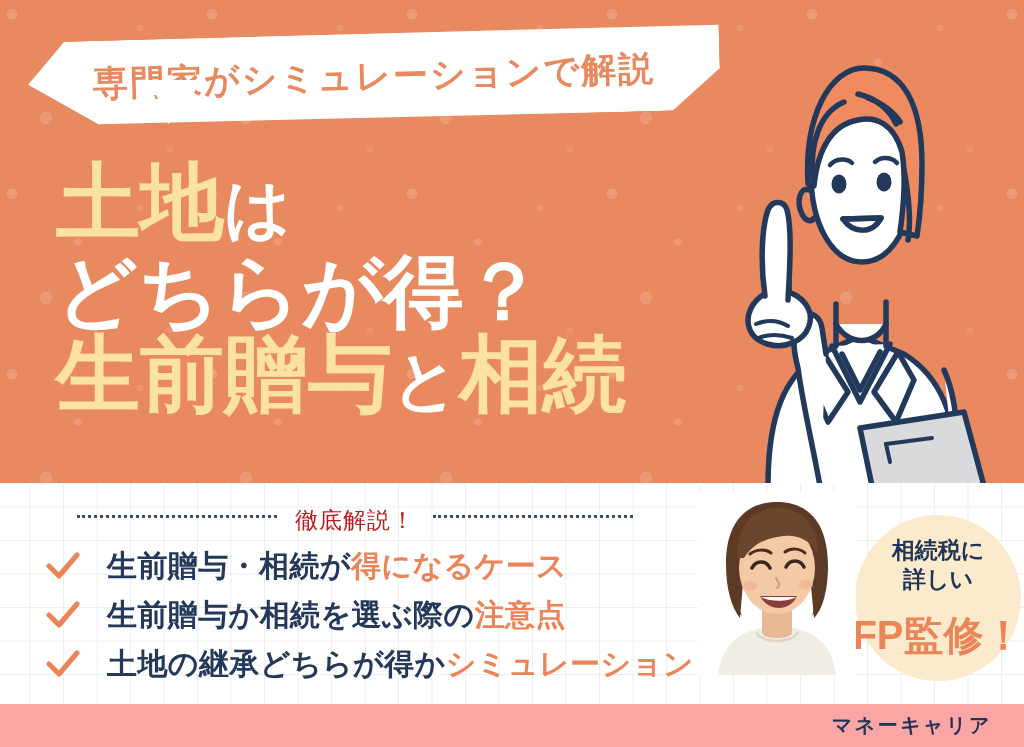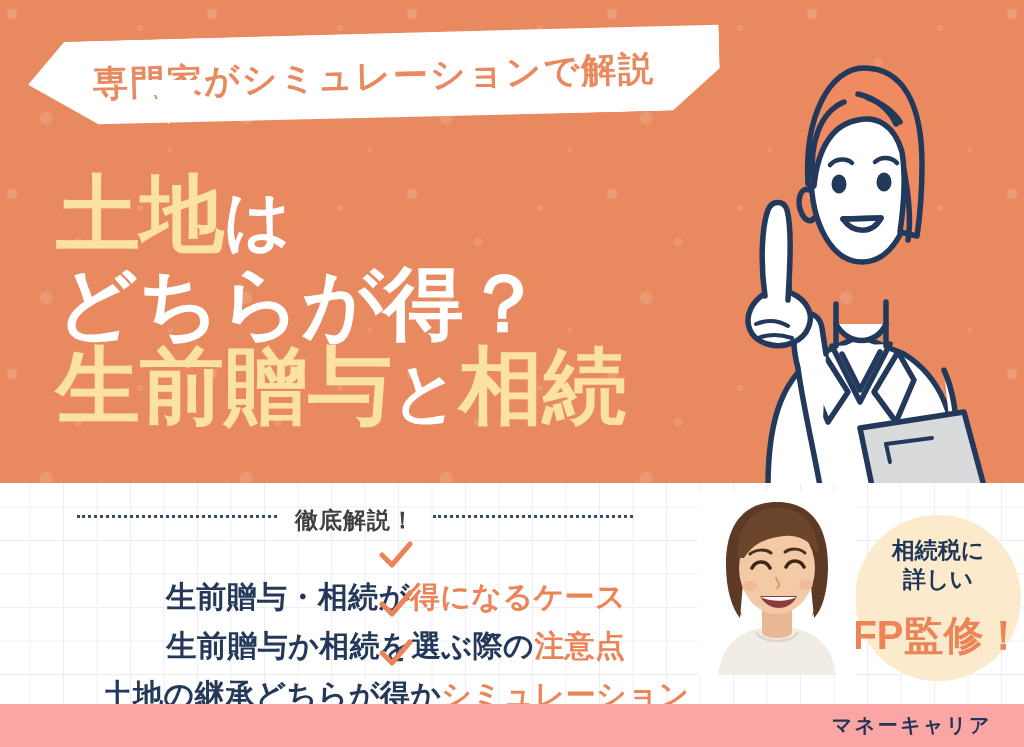--- a/index.html
+++ b/index.html
@@ -46,21 +46,20 @@
     position:absolute;left:0;top:0;width:692px;height:86px;
     display:flex;align-items:center;justify-content:center;
     color:#e9895f;font-size:35px;font-weight:700;letter-spacing:2px;
     white-space:nowrap;
   }
 
   
   .headline{
     position:absolute;left:56px;top:160px;width:690px;
     line-height:1.0;
-    margin-top:12px;
   }
   .hl-row{white-space:nowrap;font-weight:700;}
   .hl1{font-size:84px;margin-bottom:8px;}
   .hl2{font-size:84px;margin-bottom:8px;}
   .hl3{font-size:80px;}
   .cream{color:#fbe2a2;}
   .white{color:#ffffff;}
   .hl-small{font-size:0.78em;}
 
   
@@ -84,26 +83,26 @@
 
   .kicker{
     position:absolute;left:0;top:18px;width:710px;height:30px;
     display:flex;align-items:center;justify-content:center;gap:18px;
   }
   .kicker .dashes{
     flex:0 0 200px;height:0;border-top:3px dotted #27405f;opacity:.92;
   }
   .kicker .dashes.right{flex:0 0 200px;}
   .kicker-label{
-    color:#404040;font-size:23px;font-weight:700;letter-spacing:1px;white-space:nowrap;margin-top:8px;
+    color:#b91c1c;font-size:23px;font-weight:400;letter-spacing:1px;white-space:nowrap;margin-top:8px;
   }
 
   .bullets{position:absolute;left:46px;top:58px;width:700px;}
   .bullet{
-    display:flex;align-items:center;gap:13px;height:49px;white-space:nowrap;flex-direction:column;
+    display:flex;align-items:center;gap:27px;height:49px;white-space:nowrap;
   }
   .check{flex:0 0 auto;width:34px;height:28px;}
   .bullet-text{
     font-size:30px;font-weight:700;color:#24395a;letter-spacing:.4px;line-height:1;
   }
   .bullet-text .hi{color:#ec8458;}
 
   
   .photo{
     position:absolute;left:698px;top:492px;width:158px;height:183px;overflow:hidden;

